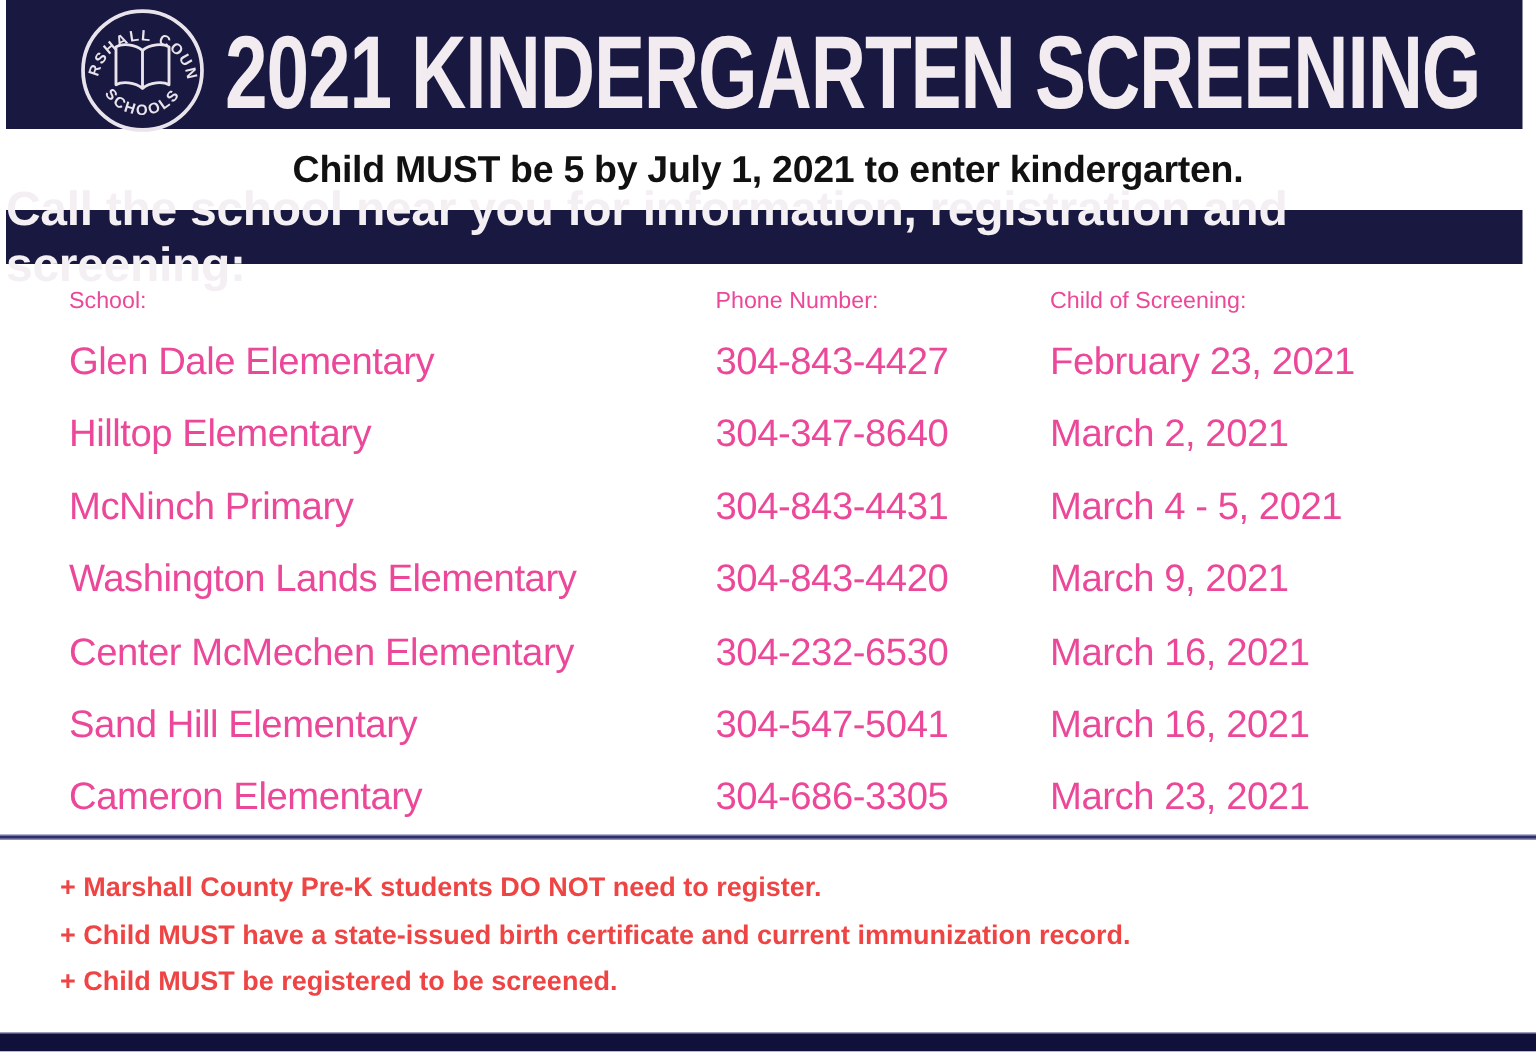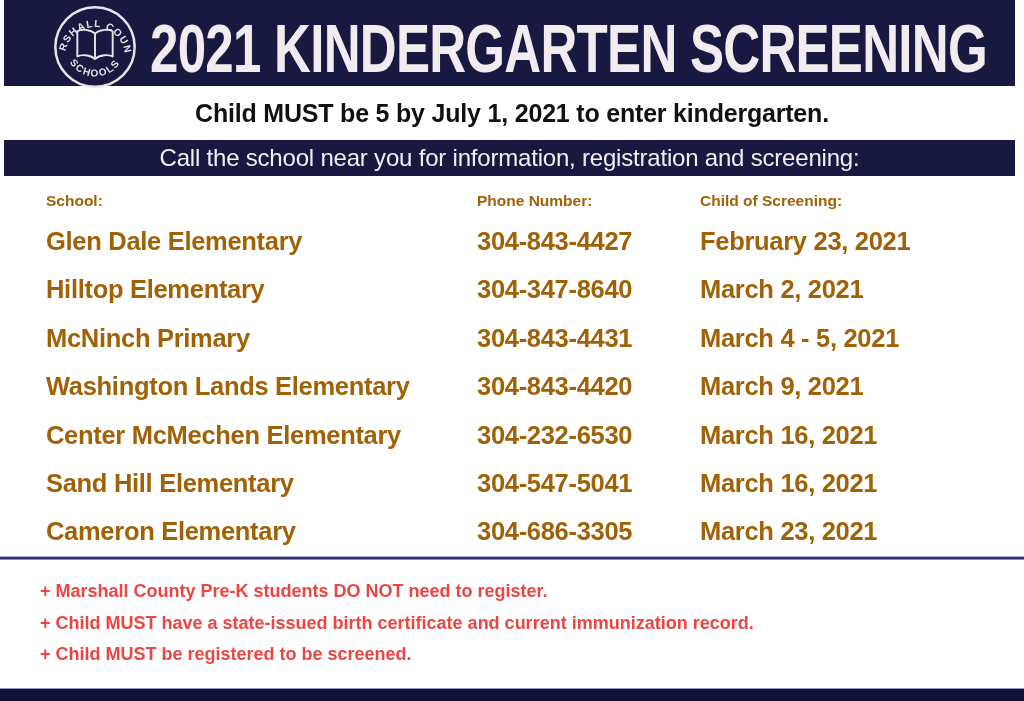--- a/index.html
+++ b/index.html
@@ -30,30 +30,30 @@
   .notice-text{
     font-size:25px;font-weight:bold;color:#111111;letter-spacing:-0.2px;
   }
   
   .call-banner{
     position:absolute;left:4px;top:140px;width:1011px;height:36px;
     background:#181841;
     display:flex;align-items:center;justify-content:center;
   }
   .call-text{
-    font-size:24px;font-weight:normal;color:#f4eff3;letter-spacing:-0.2px;
+    font-size:32px;font-weight:bold;color:#f4eff3;letter-spacing:-0.2px;
   }
   
   .table{
     position:absolute;left:46px;top:189px;right:20px;
     display:grid;
     grid-template-columns:431px 223px 1fr;
     grid-template-rows:38px repeat(7, 48.4px);
   }
-  .cell{white-space:nowrap;color:#a16207;font-weight:bold;}
+  .cell{white-space:nowrap;color:#ec4899;font-weight:normal;}
   .th{font-size:15.5px;padding-top:3px;}
   .td{font-size:25.5px;letter-spacing:-0.3px;}
   
   .divider{
     position:absolute;left:0;top:556px;width:1024px;height:2px;
     background:#2e2e6e;
     border-top:1px solid #b5b5cf;
     border-bottom:1px solid #8f8fb2;
   }
   

